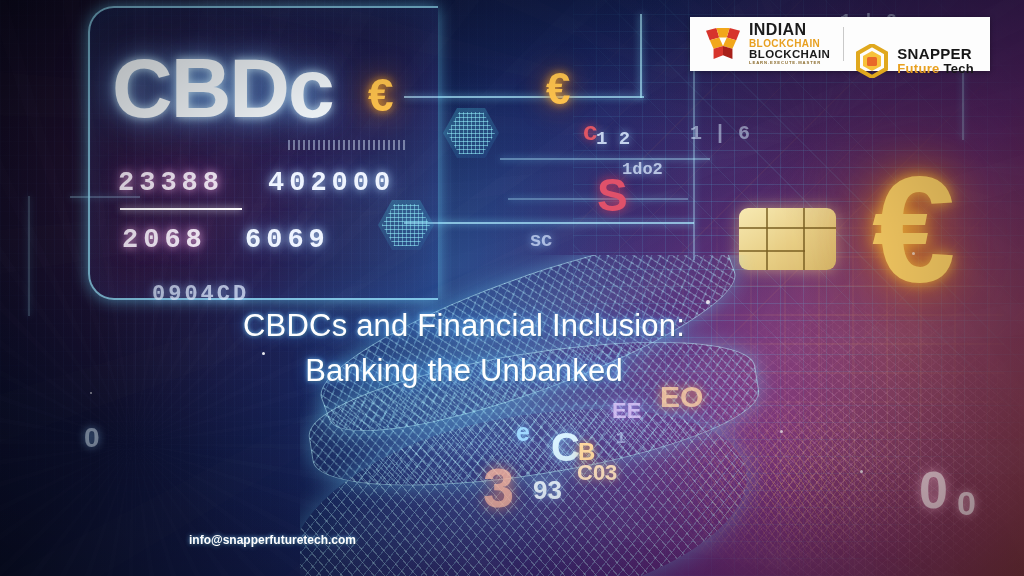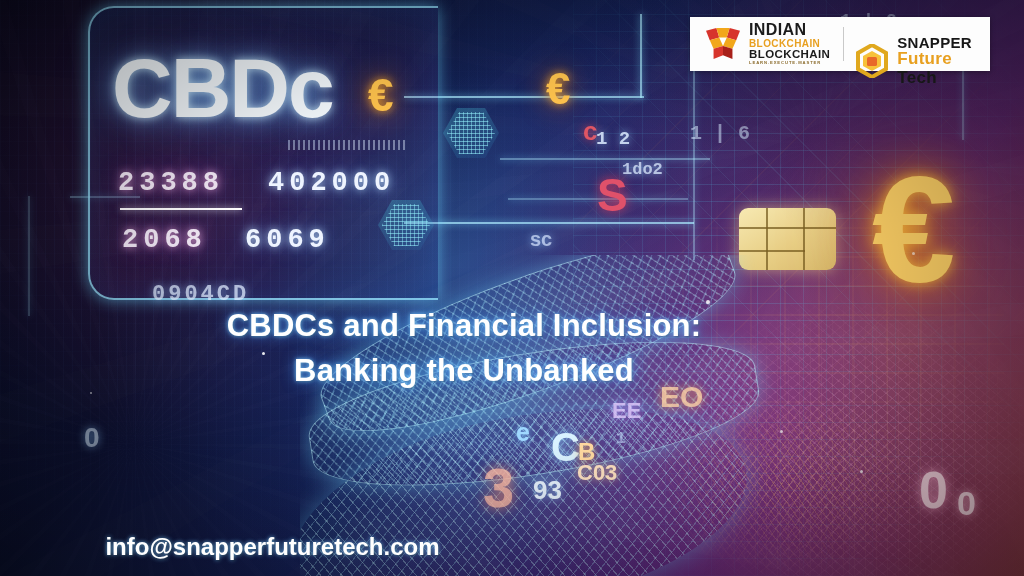--- a/index.html
+++ b/index.html
@@ -218,36 +218,36 @@
   .ibi-mark{width:38px;height:34px;position:relative;flex:none;}
   .ibi-txt{line-height:1.02;}
   .ibi-l1{font-size:16px;font-weight:bold;color:#1b1b1b;letter-spacing:.4px;}
   .ibi-l2{font-size:10px;font-weight:bold;color:#e8a020;letter-spacing:.4px;}
   .ibi-l3{font-size:11.5px;font-weight:bold;color:#1b1b1b;letter-spacing:.4px;}
   .ibi-l4{font-size:4.2px;font-weight:bold;color:#8a6a2a;letter-spacing:.9px;margin-top:1px;}
   .divider{width:1px;height:34px;background:#c9c9c9;margin:0 11px 0 13px;}
   .snp{display:flex;align-items:center;gap:8px;margin-top:34px;}
   .snp-mark{width:34px;height:34px;position:relative;flex:none;}
   .snp-l1{font-size:15px;font-weight:bold;color:#171717;letter-spacing:.3px;line-height:1.02;}
-  .snp-l2{font-size:17px;font-weight:bold;color:#e8a020;letter-spacing:.3px;line-height:1.1;}
+  .snp-l2{font-size:13px;font-weight:bold;color:#e8a020;letter-spacing:.3px;line-height:1.1;}
   .snp-l2 b{color:#171717;}
   
   .headline{
     position:absolute;left:0;right:0;top:303px;text-align:center;
-    color:#ffffff;font-size:31px;font-weight:bold;line-height:1.46;letter-spacing:.2px;
+    color:#ffffff;font-size:31px;font-weight:normal;line-height:1.46;letter-spacing:.2px;
     text-shadow:0 0 4px rgba(120,200,255,.95),0 0 14px rgba(70,150,255,.8),1px 1px 2px rgba(0,0,0,.55);
     padding-right:96px;
   }
   .headline .l2{display:block;}
   .contact{
     position:absolute;left:0;width:545px;color:#ffffff;font-weight:bold;
     text-shadow:0 0 4px rgba(120,200,255,.9),1px 1px 2px rgba(0,0,0,.6);
   }
   .c1{top:502px;font-size:20px;text-align:center;}
-  .c2{top:533px;font-size:24px;text-align:center;}
+  .c2{top:533px;font-size:12px;text-align:center;}
 </style>
 </head>
 <body>
 
 <div id="stage">
 
   <div class="bg bg-base"></div>
   <div class="bg-grid"></div>
   <div class="bg-circuit"></div>
   <div class="bg-circuit2"></div>

